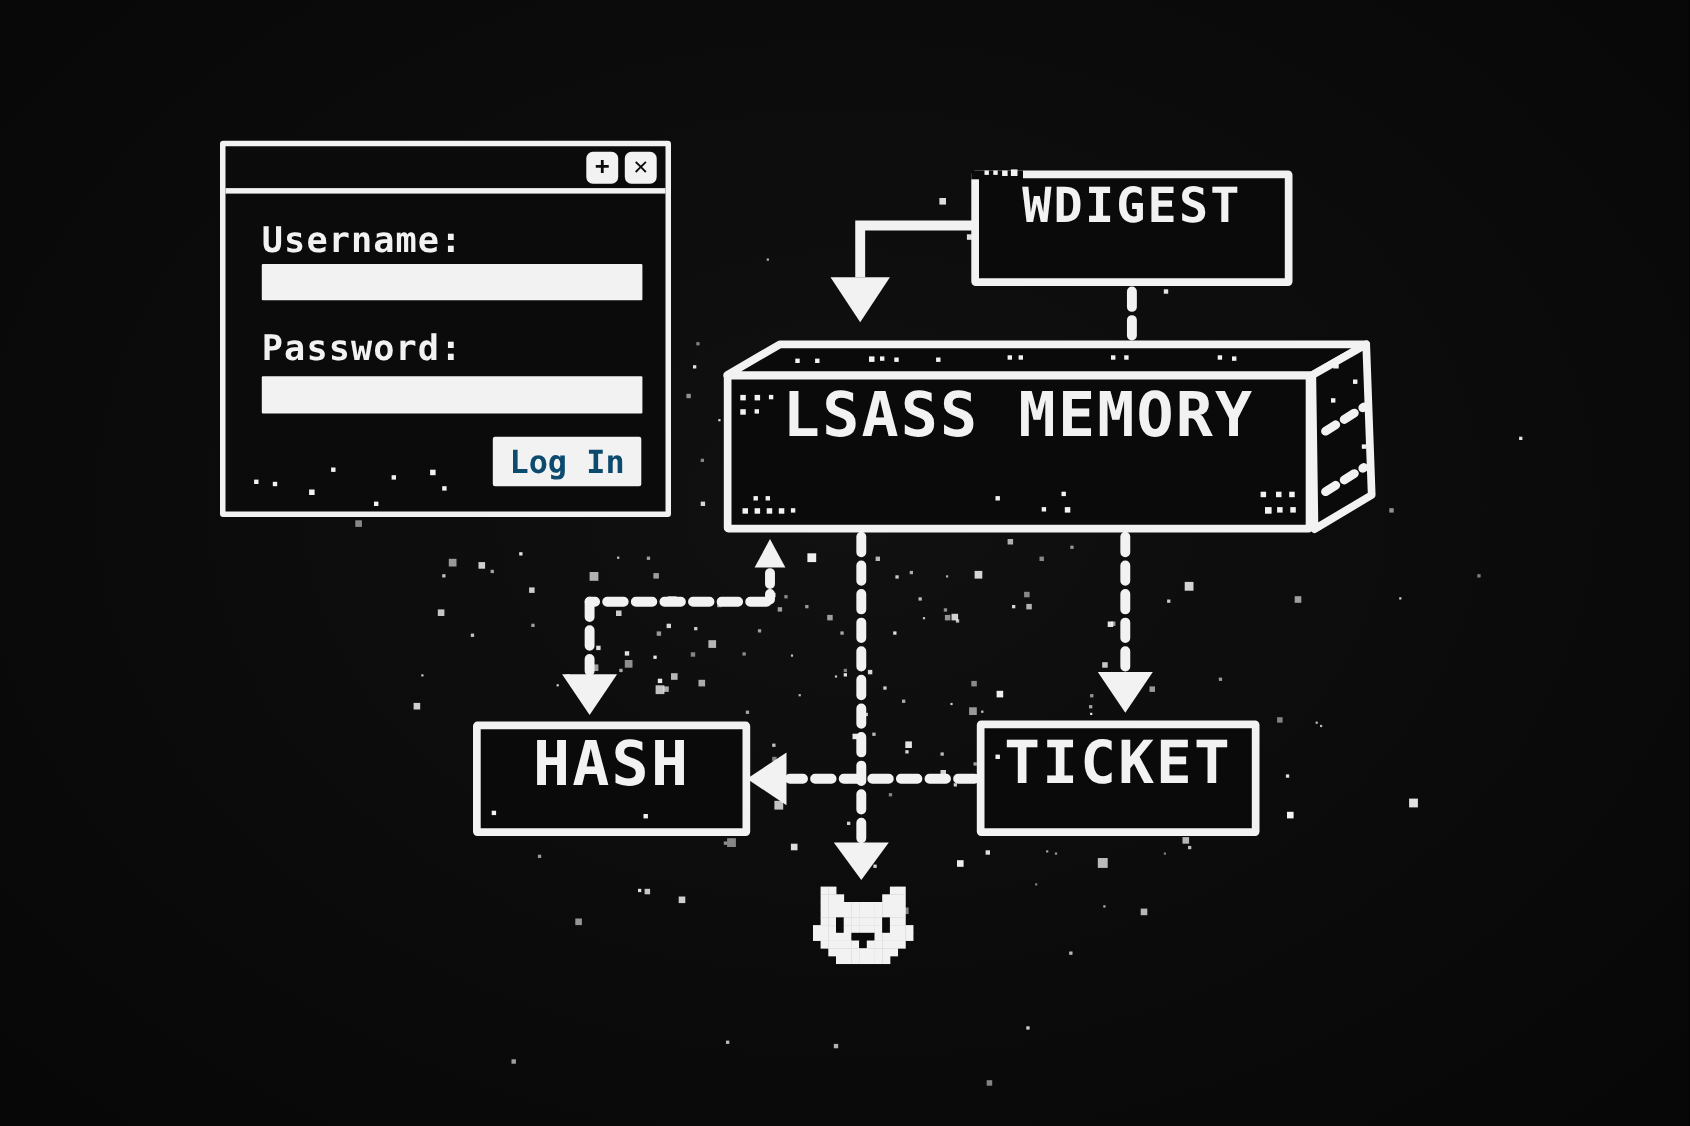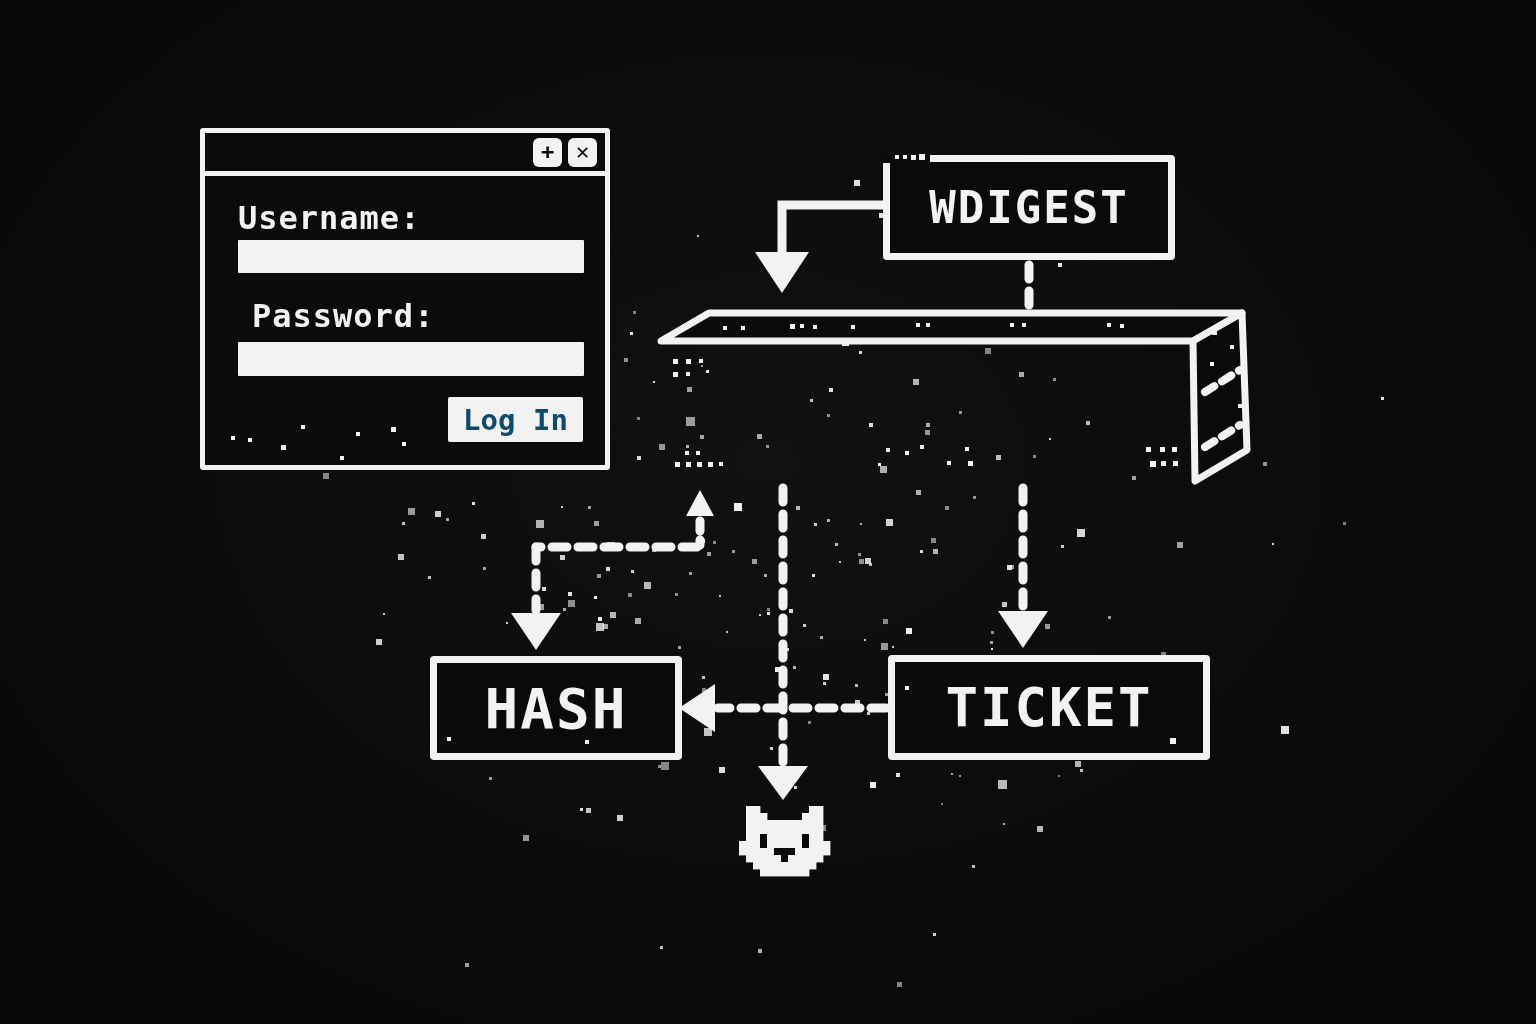--- a/index.html
+++ b/index.html
@@ -7,44 +7,44 @@
     position:relative;width:1536px;height:1024px;overflow:hidden;
     background:radial-gradient(ellipse at 50% 45%, #111 0%, #0b0b0b 55%, #070707 100%);
     font-family:"DejaVu Sans Mono", monospace;
   }
   .layer{position:absolute;left:0;top:0;width:1536px;height:1024px;}
   .z0{z-index:0}.z1{z-index:1}.z2{z-index:2}
   svg{display:block}
   
   .node{
     position:absolute;box-sizing:border-box;border:7px solid #f2f2f2;border-radius:4px;
-    background:#0a0a0a;color:#f2f2f2;display:flex;align-items:center;justify-content:center;
+    background:#0a0a0a;color:#f2f2f2;display:flex;align-items:flex-start;justify-content:center;
     font-weight:bold;letter-spacing:2px;z-index:1;
   }
   .node-wdigest{left:883px;top:155px;width:292px;height:105px;font-size:44px;}
   .node-lsass {left:658px;top:338px;width:536px;height:146px;font-size:56px;z-index:1;}
   .node-hash  {left:410px;top:656px;width:252px;height:104px;font-size:56px;margin-left:20px;}
-  .node-ticket{left:888px;top:655px;width:322px;height:105px;font-size:54px;}
+  .node-ticket{left:888px;top:655px;width:257px;height:105px;font-size:54px;}
   .wd-gap{position:absolute;left:883px;top:155px;width:47px;height:8px;background:#0a0a0a;z-index:1;}
   
   .window{
     position:absolute;left:200px;top:128px;width:410px;height:342px;box-sizing:border-box;
     border:5px solid #f2f2f2;border-radius:3px;background:#0b0b0b;z-index:1;color:#f2f2f2;
   }
   .titlebar{
     position:absolute;left:0;top:0;right:0;height:43px;border-bottom:5px solid #f2f2f2;
     display:flex;align-items:center;justify-content:flex-end;gap:6px;padding-right:8px;box-sizing:border-box;
   }
   .winbtn{
     width:29px;height:29px;background:#f2f2f2;color:#0a0a0a;border-radius:6px;border:none;
     display:flex;align-items:center;justify-content:center;font-weight:bold;font-size:22px;
     font-family:"DejaVu Sans Mono",monospace;line-height:1;padding:0;cursor:pointer;
   }
   .fieldlabel{position:absolute;left:33px;font-size:32px;font-weight:bold;letter-spacing:1px;}
-  .lbl-user{top:66px;} .lbl-pass{top:164px;margin-left:14px;}
+  .lbl-user{top:66px;} .lbl-pass{top:164px;}
   .txtinput{
     position:absolute;left:33px;width:346px;height:33px;background:#f2f2f2;border:none;border-radius:1px;
     font-family:"DejaVu Sans Mono",monospace;font-size:22px;color:#0a0a0a;box-sizing:border-box;padding:0 8px;
   }
   .inp-user{top:107px;} .inp-pass{top:209px;height:34px;}
   .loginbtn{
     position:absolute;left:243px;top:264px;width:135px;height:45px;background:#f2f2f2;color:#0c4a6e;
     border:none;border-radius:2px;font-family:"DejaVu Sans Mono",monospace;font-weight:bold;font-size:29px;
     display:flex;align-items:center;justify-content:center;cursor:pointer;
   }
@@ -286,20 +286,23 @@
     <div class="fieldlabel lbl-pass">Password:</div>
     <input class="txtinput inp-pass" type="text" value="" style="">
     <button class="loginbtn">Log In</button>
   </div>
 
   <div class="node node-wdigest">
     <span>WDIGEST</span>
   </div>
   <div class="wd-gap"></div>
 
+  <div class="node node-lsass">
+    <span>LSASS MEMORY</span>
+  </div>
 
   <div class="node node-hash">
     <span>HASH</span>
   </div>
 
   <div class="node node-ticket">
     <span>TICKET</span>
   </div>
 
   <svg class="z1" id="cat" style="position:absolute;left:739px;top:800px;" width="92" height="78">

